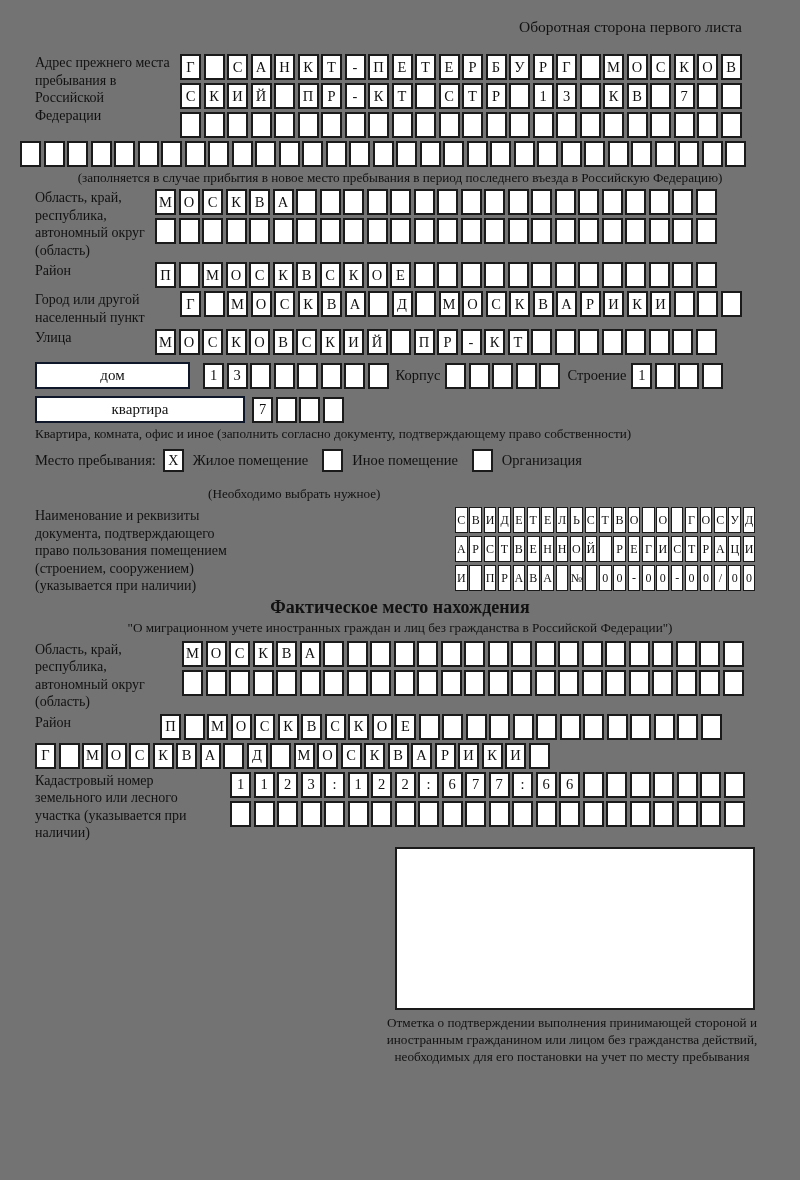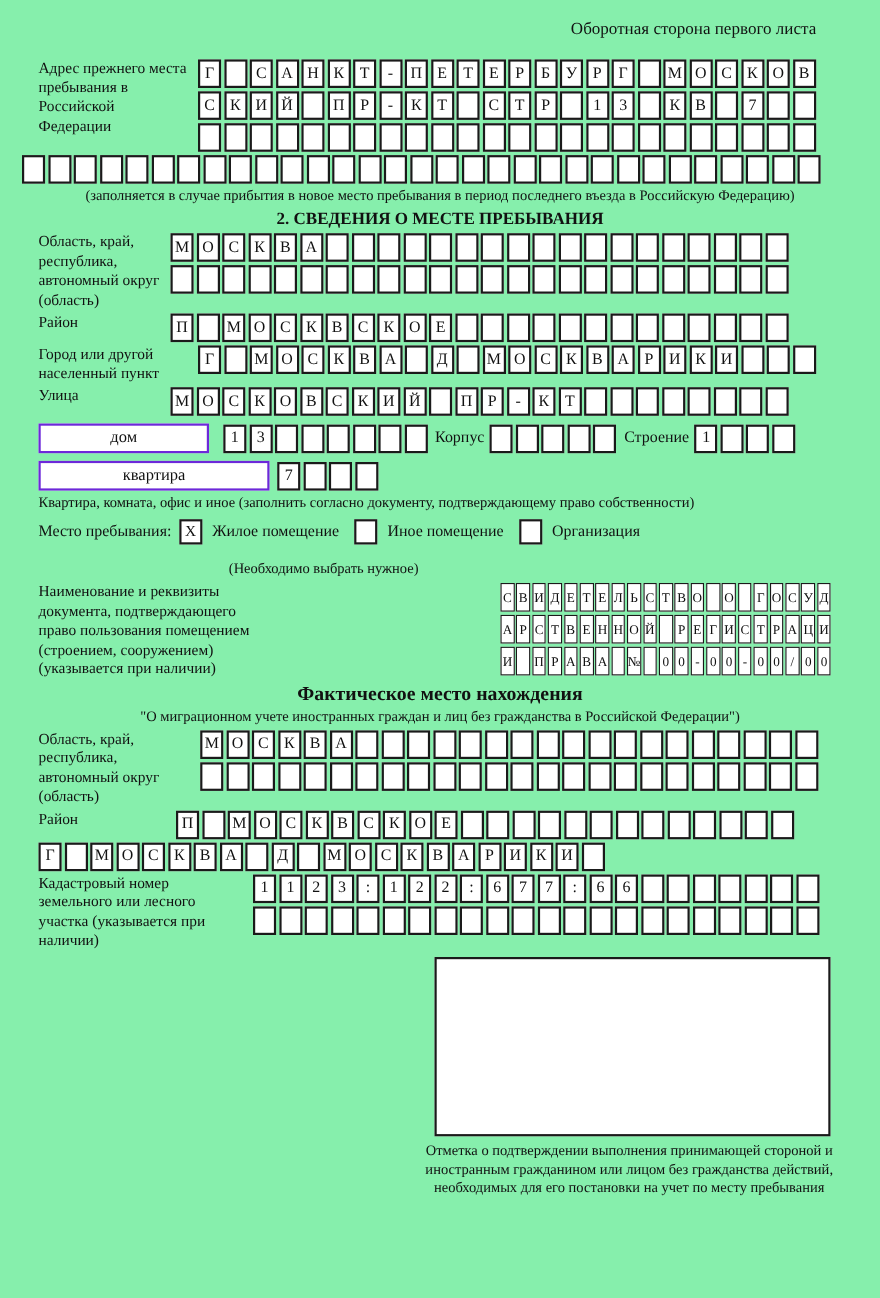--- a/index.html
+++ b/index.html
@@ -1,18 +1,18 @@
 <!DOCTYPE html>
 <html><head>
 <meta charset="utf-8">
 <style>
   html,body { margin:0; padding:0; background:#fff; }
   .page {
     width:800px; height:1180px; position:relative; overflow:hidden;
-    font-family:"Liberation Serif", serif; color:#111; background:#86efac;
+    font-family:"Liberation Serif", serif; color:#111; background:#737373;
   }
   .top-title { margin:18px 58px 0 0; text-align:right; font-size:15.5px; }
 
   .flexline { display:flex; align-items:flex-start; margin-left:35px; }
   .label { font-size:14px; line-height:1.25; flex:none; }
   .w137 { width:137px; margin-right:8px; }
   .w112 { width:112px; margin-right:8px; }
   .w139 { width:139px; margin-right:8px; }
   .w117l { width:117px; margin-right:8px; }
   .w195 { width:195px; }
@@ -36,21 +36,21 @@
   .note { font-size:13.2px; margin:3px 0 0 35px; }
   .note.center { text-align:center; margin-left:0; }
 
   .sec-title { text-align:center; font-weight:bold; font-size:15.5px; margin-top:5px; }
 
   .mt3 { margin-top:3px; }
   .mt5 { margin-top:5px; }
 
   .house-line { margin-top:7px; align-items:center; }
   .field-box {
-    box-sizing:border-box; border:2px solid #6d28d9; height:27px;
+    box-sizing:border-box; border:2px solid #0f172a; height:27px;
     display:flex; align-items:center; justify-content:center;
     font-size:15px; flex:none; background:#fff;
   }
   .fb155 { width:155px; margin-right:13px; }
   .fb198 { width:210px; margin-right:7px; }
   .inline-label { font-size:14.5px; margin:0 5px 0 7px; flex:none; }
 
   .stay-line { margin-top:7px; align-items:center; }
   .stay-label { font-size:14.5px; margin-right:7px; }
   .checkbox {
@@ -191,21 +191,20 @@
       <span class="cell"></span>
       <span class="cell"></span>
       <span class="cell"></span>
       <span class="cell"></span>
       <span class="cell"></span>
       <span class="cell"></span>
       <span class="cell"></span>
     </div>
   <div class="note center">(заполняется в случае прибытия в новое место пребывания в период последнего въезда в Российскую Федерацию)</div>
 
-  <div class="sec-title">2. СВЕДЕНИЯ О МЕСТЕ ПРЕБЫВАНИЯ</div>
 
   <div class="flexline mt3">
     <div class="label w112">Область, край, республика, автономный округ (область)</div>
     <div class="rows">
       <div class="boxrow">
           <span class="cell">М</span>
           <span class="cell">О</span>
           <span class="cell">С</span>
           <span class="cell">К</span>
           <span class="cell">В</span>

